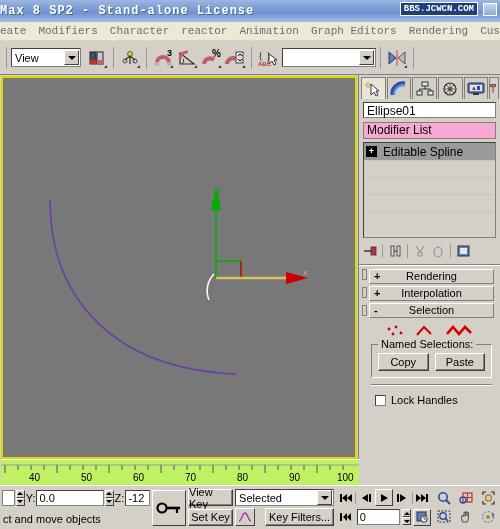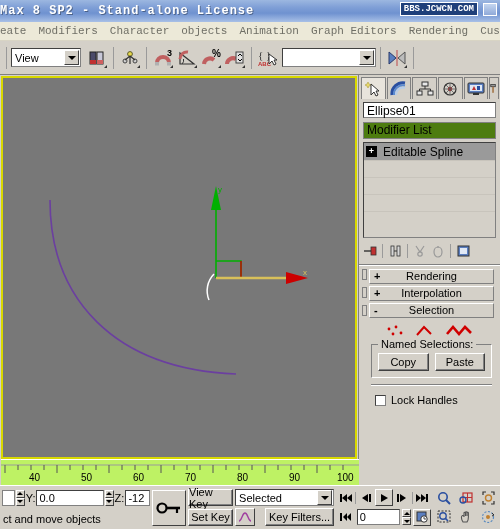--- a/index.html
+++ b/index.html
@@ -149,21 +149,21 @@
   }
   .cp-tab.active { background:#e8e4dc; }
   .cp-field {
     margin: 3px 4px 0 4px; height:16px;
     background:#fff; border:1px solid #808080;
     border-top-color:#404040;border-left-color:#404040;
     font-size:12px; color:#000; line-height:16px; padding-left:3px;
   }
   .cp-sub {
     margin: 4px 4px 0 4px; height:17px;
-    background:#4d7c0f; border:1px solid #808080;
+    background:#f9a8d4; border:1px solid #808080;
     font-size:12px; color:#000; line-height:15px; padding-left:3px;
   }
   .stack {
     margin: 3px 4px 0 4px;
     background:#d4d0c8;
     border:1px solid #808080;
     border-top-color:#404040;border-left-color:#404040;
     height:96px; overflow:hidden;
   }
   .stack-item {
@@ -273,21 +273,21 @@
   <div class="titlebar">
     <div class="title">Max 8 SP2  -  Stand-alone License</div>
     <div class="watermark">BBS.JCWCN.COM</div>
     <div class="win-btn"></div>
   </div>
 
   <div class="menubar">
     <span class="mi">eate</span>
     <span class="mi">Modifiers</span>
     <span class="mi">Character</span>
-    <span class="mi">objects</span>
+    <span class="mi">reactor</span>
     <span class="mi">Animation</span>
     <span class="mi">Graph Editors</span>
     <span class="mi">Rendering</span>
     <span class="mi">Customize</span>
 
   </div>
 
   <div class="toolbar">
     <div class="tb-sep"></div>
     <div class="combo" style="width:70px;margin-right:4px;">

